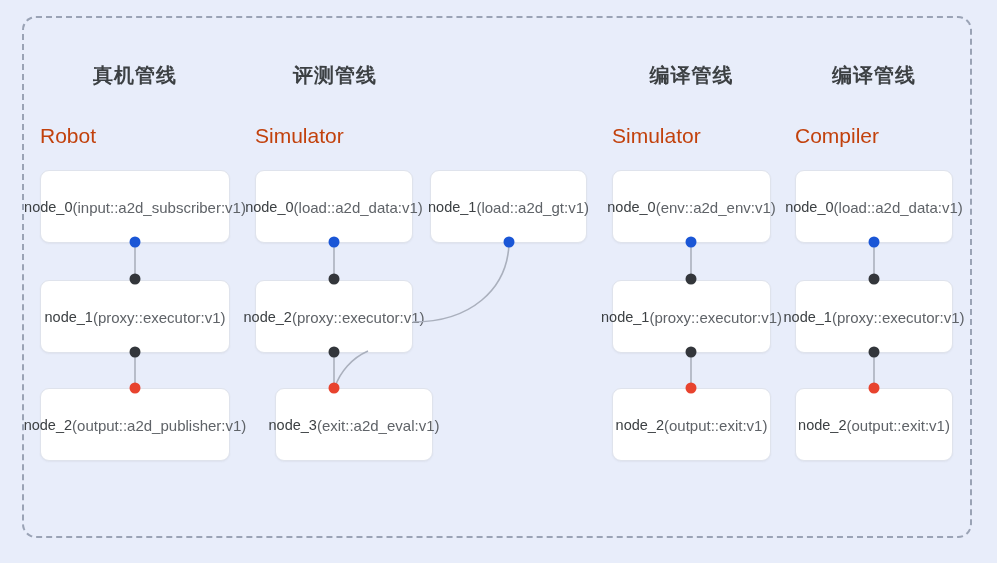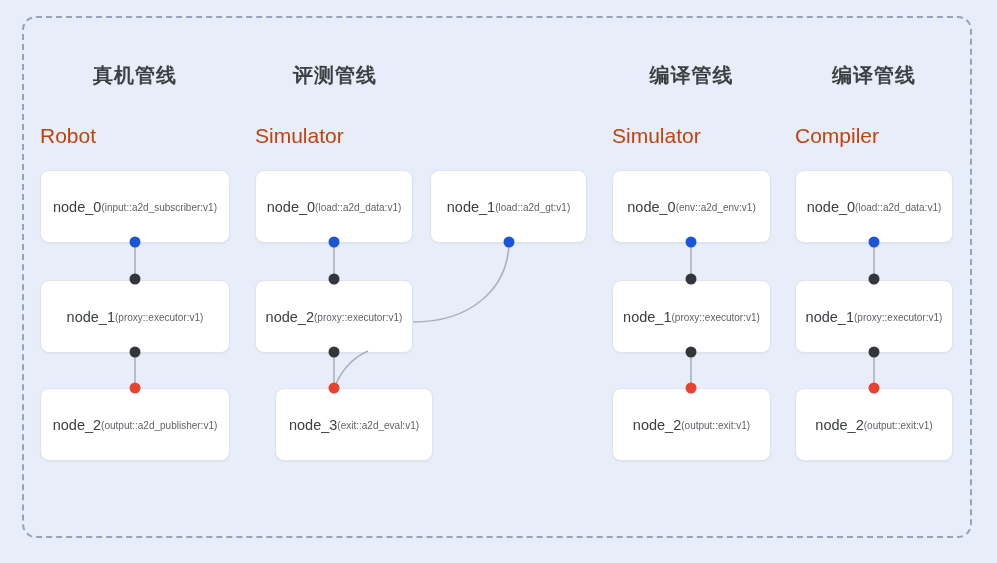--- a/index.html
+++ b/index.html
@@ -80,21 +80,21 @@
     justify-content: center;
     box-shadow: 0 1px 2px rgba(60,64,67,0.06);
   }
   .node-title {
     font-size: 14.5px;
     color: #3c4043;
     line-height: 20px;
     white-space: nowrap;
   }
   .node-sub {
-    font-size: 10px;
+    font-size: 15px;
     color: #5f6368;
     line-height: 20px;
     white-space: nowrap;
     margin-top: 2px;
   }
   .port {
     position: absolute;
     width: 11px;
     height: 11px;
     border-radius: 50%;

